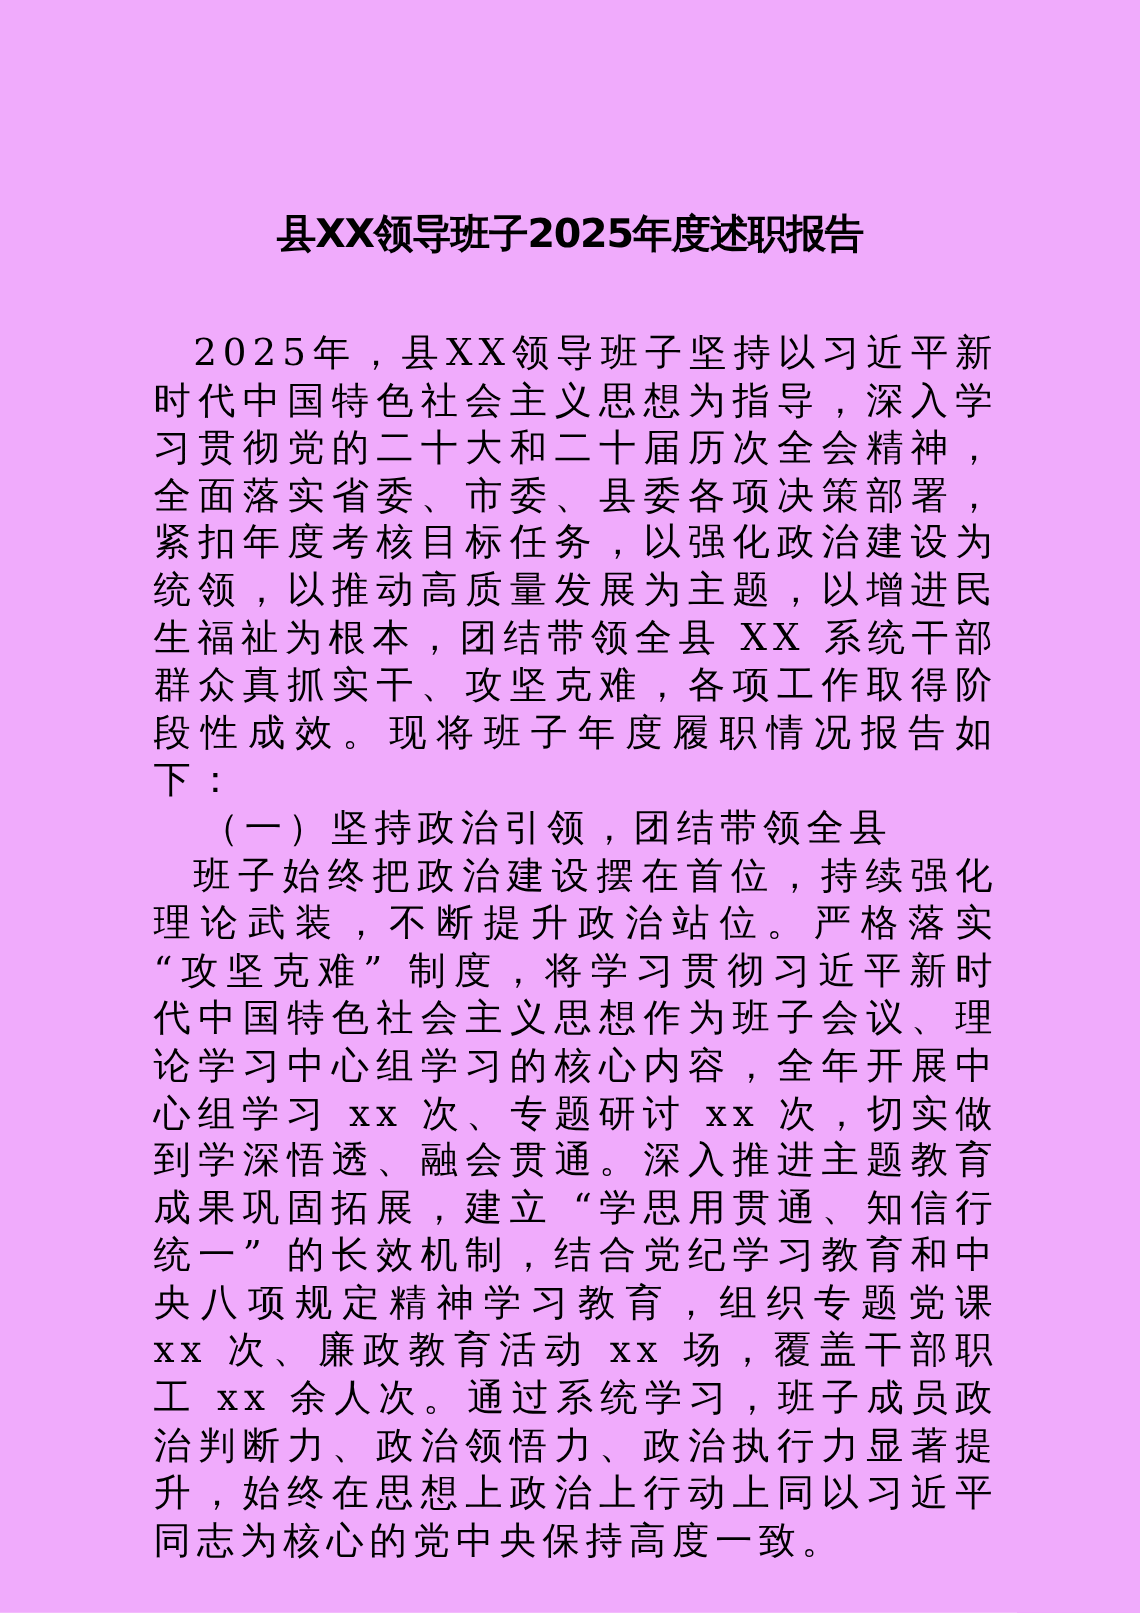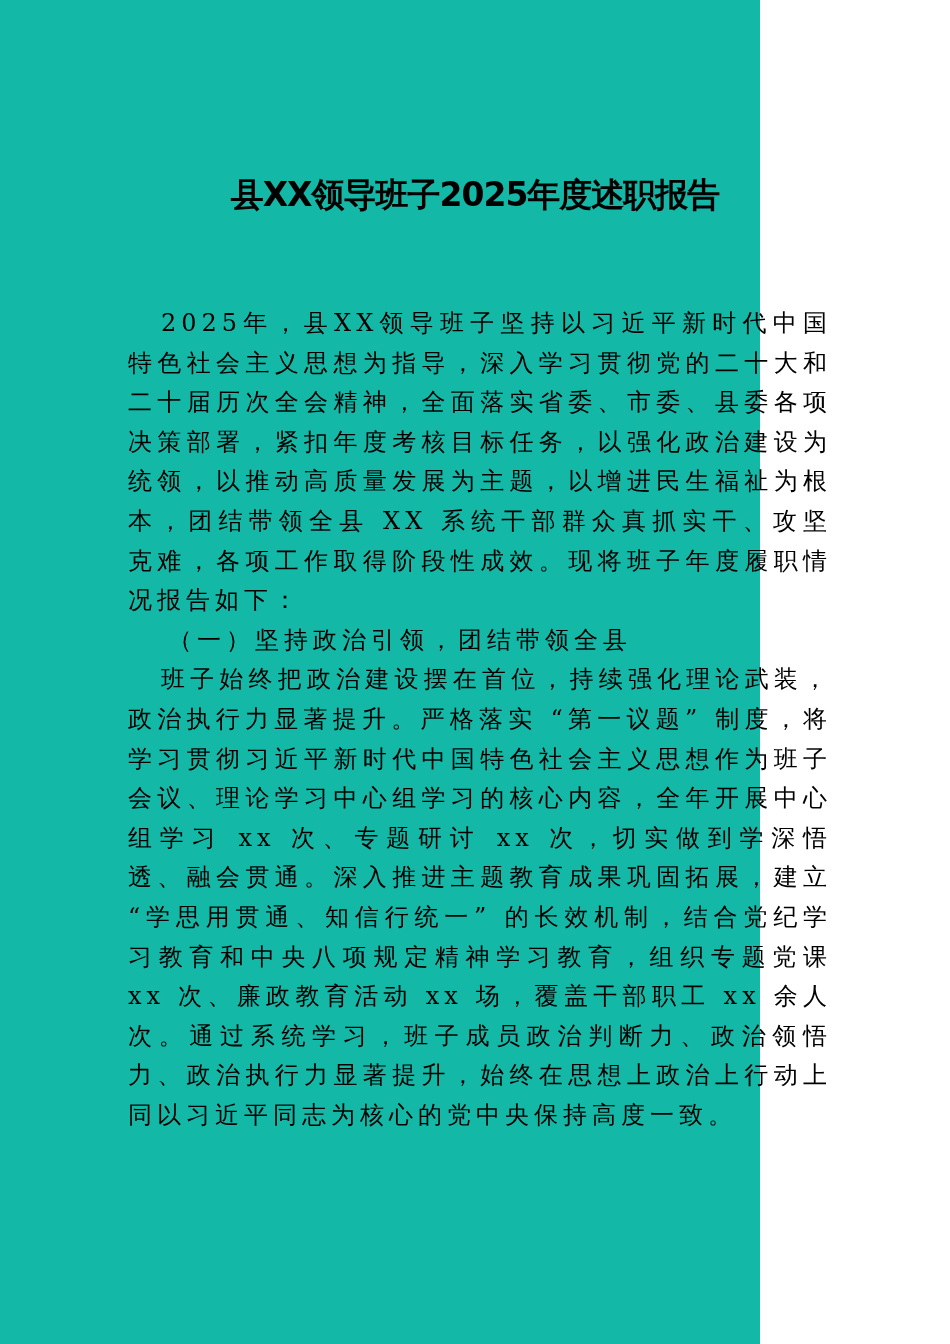--- a/index.html
+++ b/index.html
@@ -1,41 +1,41 @@
 <!DOCTYPE html>
 <html><head>
 <meta charset="utf-8">
 <style>
   html, body { margin: 0; padding: 0; background: #ffffff; }
   body { width: 950px; height: 1344px; position: relative; overflow: hidden; }
   .page {
-    position: absolute; left: 0; top: 0; width: 760px; height: 1344px;
-    background: #14b8a6; color: #000000; text-decoration: underline;
+    position: absolute; left: 0; top: 0; width: 950px; height: 1344px;
+    background: #f0abfc; color: #000000; text-decoration: underline;
   }
   .title {
     position: absolute; left: 0; top: 170px; width: 950px;
     text-align: center;
     font-family: "DejaVu Sans", "Liberation Sans", sans-serif;
     font-weight: bold; font-size: 33px; line-height: 50px;
     letter-spacing: -1px;
   }
   .body {
     position: absolute; left: 128px; top: 275px; width: 704px;
     font-family: "DejaVu Serif", "Liberation Serif", serif;
-    font-size: 24px; line-height: 39.6px;
-    text-align: justify; letter-spacing: 5px; margin-top: 29px;
+    font-size: 31px; line-height: 39.6px;
+    text-align: justify; letter-spacing: 5px;
   }
   .body p { margin: 0; padding: 0; }
   .indent { text-indent: 33px; }
   .h1 { text-indent: 33px; }
   .h2 { text-indent: 40px; }
 </style>
 </head>
 <body>
 
 <div class="page">
   <div class="title">县XX领导班子2025年度述职报告</div>
   <div class="body">
     <p class="indent">2025年，县XX领导班子坚持以习近平新时代中国特色社会主义思想为指导，深入学习贯彻党的二十大和二十届历次全会精神，全面落实省委、市委、县委各项决策部署，紧扣年度考核目标任务，以强化政治建设为统领，以推动高质量发展为主题，以增进民生福祉为根本，团结带领全县 XX 系统干部群众真抓实干、攻坚克难，各项工作取得阶段性成效。现将班子年度履职情况报告如下：</p>
     <p class="h2">（一）坚持政治引领，团结带领全县</p>
-    <p class="indent">班子始终把政治建设摆在首位，持续强化理论武装，政治执行力显著提升。严格落实 “第一议题” 制度，将学习贯彻习近平新时代中国特色社会主义思想作为班子会议、理论学习中心组学习的核心内容，全年开展中心组学习 xx 次、专题研讨 xx 次，切实做到学深悟透、融会贯通。深入推进主题教育成果巩固拓展，建立 “学思用贯通、知信行统一” 的长效机制，结合党纪学习教育和中央八项规定精神学习教育，组织专题党课 xx 次、廉政教育活动 xx 场，覆盖干部职工 xx 余人次。通过系统学习，班子成员政治判断力、政治领悟力、政治执行力显著提升，始终在思想上政治上行动上同以习近平同志为核心的党中央保持高度一致。</p>
+    <p class="indent">班子始终把政治建设摆在首位，持续强化理论武装，不断提升政治站位。严格落实 “攻坚克难” 制度，将学习贯彻习近平新时代中国特色社会主义思想作为班子会议、理论学习中心组学习的核心内容，全年开展中心组学习 xx 次、专题研讨 xx 次，切实做到学深悟透、融会贯通。深入推进主题教育成果巩固拓展，建立 “学思用贯通、知信行统一” 的长效机制，结合党纪学习教育和中央八项规定精神学习教育，组织专题党课 xx 次、廉政教育活动 xx 场，覆盖干部职工 xx 余人次。通过系统学习，班子成员政治判断力、政治领悟力、政治执行力显著提升，始终在思想上政治上行动上同以习近平同志为核心的党中央保持高度一致。</p>
   </div>
 </div>
 
 </body></html>

